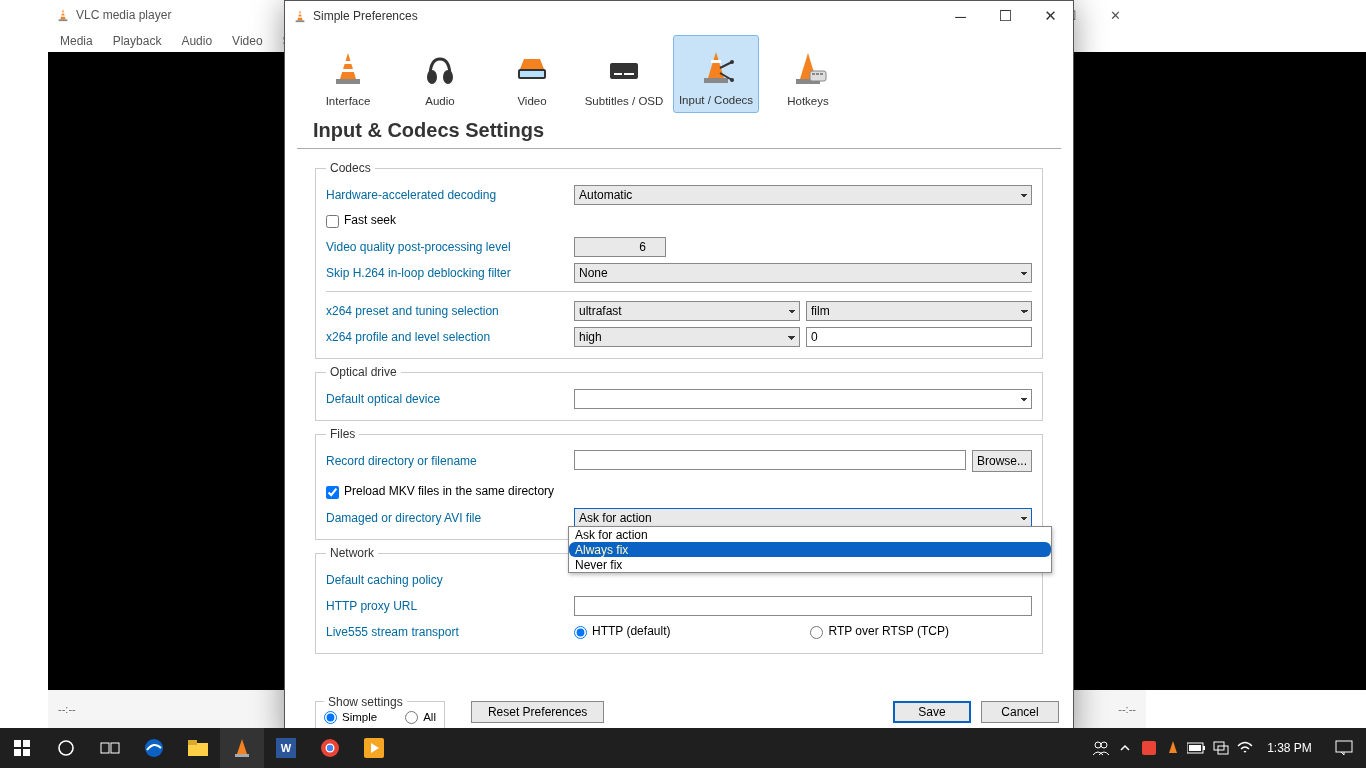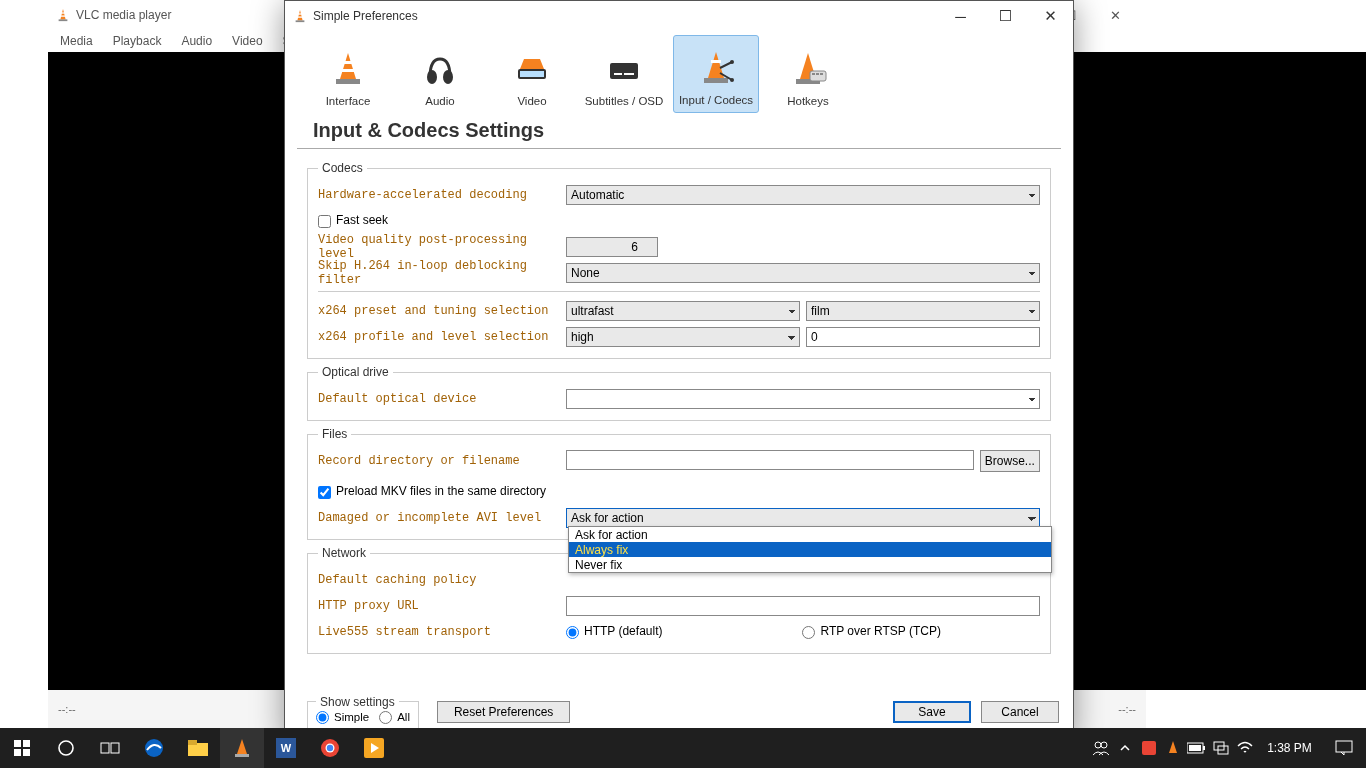--- a/index.html
+++ b/index.html
@@ -24,42 +24,42 @@
 
 .prefs-tabs { display: flex; padding: 4px 20px 0 20px; gap: 6px; }
 .prefs-tab { width: 86px; height: 78px; display: flex; flex-direction: column; align-items: center; justify-content: flex-end; padding-bottom: 6px; font-size: 11.5px; color: #333; border-radius: 3px; cursor: pointer; }
 .prefs-tab.active { background: #c8e2f7; border: 1px solid #7fb8e8; }
 .prefs-tab .tab-icon { width: 40px; height: 40px; margin-bottom: 6px; display: flex; align-items: center; justify-content: center; }
 
 .prefs-heading { font-size: 20px; font-weight: 600; color: #333; padding: 2px 16px 6px 16px; border-bottom: 1px solid #aaa; margin: 4px 12px 6px 12px; }
 
 .prefs-body { flex: 1; overflow: hidden; padding: 0 14px; }
 
-fieldset { border: 1px solid #ccc; margin: 6px 8px; padding: 6px 10px 8px 10px; font-size: 12px; }
+fieldset { border: 1px solid #ccc; margin: 6px 16px; padding: 6px 10px 8px 10px; font-size: 12px; }
 legend { font-size: 12px; color: #333; padding: 0 4px; }
 .row { display: flex; align-items: center; height: 25px; margin: 1px 0; }
-.row .lbl { width: 248px; color: #a16207; font-size: 12px; font-family: Liberation Mono, monospace; }
+.row .lbl { width: 248px; color: #0369a1; font-size: 12px; }
 .row .ctl { flex: 1; display: flex; gap: 6px; }
 select, input[type=text], input[type=number] { height: 20px; border: 1px solid #888; font-size: 12px; padding: 0 4px; background: #e9e9e9; }
 select { background: #e9e9e9; appearance: none; -webkit-appearance: none; background-image: linear-gradient(45deg, transparent 50%, #333 50%), linear-gradient(135deg, #333 50%, transparent 50%); background-position: right 7px top 8px, right 3px top 8px; background-size: 4px 4px; background-repeat: no-repeat; }
 input[type=text] { background: #fff; }
 .wide { width: 100%; }
 .half { flex: 1; }
 .spinner { width: 92px; text-align: right; background: #fff; }
 button.browse { height: 22px; width: 70px; font-size: 12px; border: 1px solid #888; background: #e9e9e9; text-align: center; }
 input[type=checkbox], input[type=radio] { margin-right: 5px; vertical-align: middle; }
 
 
 .dropdown-open { position: absolute; border: 1px solid #888; background: #fff; font-size: 12px; z-index: 50; box-shadow: 1px 2px 4px rgba(0,0,0,0.25); }
 .dropdown-open .opt { padding: 1px 6px; height: 15px; line-height: 14px; cursor: default; }
-.dropdown-open .opt.hl { background: #0a63c4; color: #fde047; }
+.dropdown-open .opt.hl { background: #0a63c4; color: #fef9c3; border-radius: 6px; }
 
 .prefs-footer { height: 46px; border-top: 0; display: flex; align-items: center; padding: 0 14px 8px 14px; gap: 10px; }
 .show-settings { border: 1px solid #ccc; padding: 2px 8px 4px 8px; font-size: 11.5px; display: flex; flex-direction: column; gap: 2px;}
-.show-settings .opts { display: flex; gap: 10px; align-items: center;}
+.show-settings .opts { display: flex; gap: 28px; align-items: center;}
 .footer-btn { height: 22px; padding: 0 16px; font-size: 12px; border: 1px solid #888; background: #e9e9e9; }
 .footer-btn.primary { border: 2px solid #0a63c4; }
 
 
 .taskbar { position: absolute; left: 0; bottom: 0; width: 100%; height: 40px; background: #1f1f1f; display: flex; align-items: center; color: #fff; font-size: 12px; }
 .taskbar .tb-item { width: 44px; height: 40px; display: flex; align-items: center; justify-content: center; color: #fff; }
 .taskbar .tb-item.small { width: 24px; }
 .taskbar .spacer { flex: 1; }
 .taskbar .clock { width: 65px; text-align: center; font-size: 12px; line-height: 14px; }
 .taskbar svg { fill: #fff; }
@@ -241,21 +241,21 @@
         <div class="lbl">Record directory or filename</div>
         <div class="ctl">
           <input type="text" class="wide" value="" style="">
           <button class="browse">Browse...</button>
         </div>
       </div>
       <div class="row" style="margin-top:6px">
         <label><input type="checkbox" checked="" style=""><span>Preload MKV files in the same directory</span></label>
       </div>
       <div class="row">
-        <div class="lbl">Damaged or incomplete AVI level</div>
+        <div class="lbl">Damaged or directory AVI file</div>
         <div class="ctl">
             <select class="wide" style="border-color:#0a63c4"><option>Ask for action</option></select>
           </div>
       </div>
     </fieldset>
 
     <fieldset>
       <legend>Network</legend>
       <div class="row">
         <div class="lbl">Default caching policy</div>

